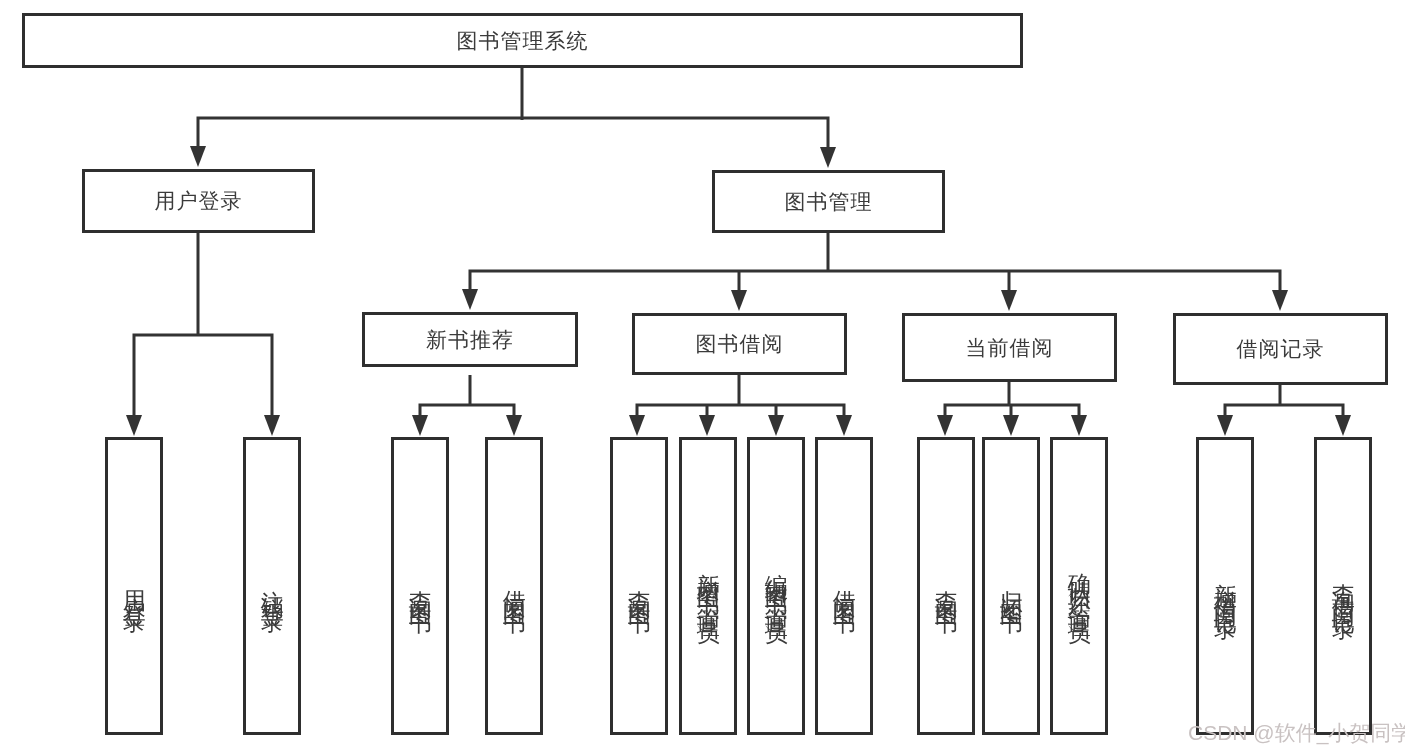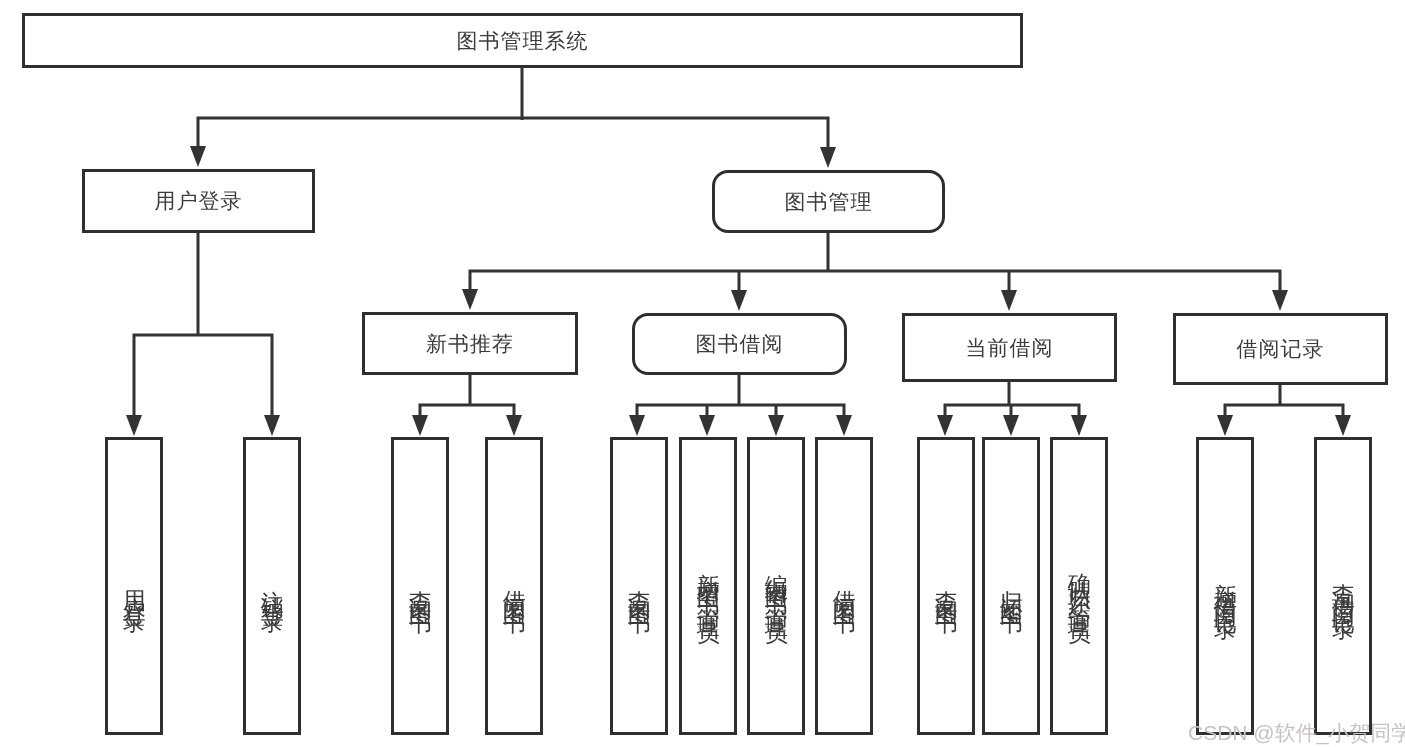--- a/index.html
+++ b/index.html
@@ -33,24 +33,24 @@
     text-orientation: mixed;
     font-size: 23px;
     letter-spacing: 7px;
     line-height: 1.1;
     padding: 4px 0;
   }
   
   .n-root   { left: 22px;   top: 13px;  width: 1001px; height: 55px; }
   
   .n-login  { left: 82px;   top: 169px; width: 233px;  height: 64px; }
-  .n-mgmt   { left: 712px;  top: 170px; width: 233px;  height: 63px; border-radius: 16px; }
+  .n-mgmt   { left: 712px;  top: 170px; width: 233px;  height: 63px; }
   
-  .n-newrec { left: 362px;  top: 312px; width: 216px;  height: 63px; }
-  .n-borrow { left: 632px;  top: 313px; width: 215px;  height: 62px; border-radius: 16px; }
+  .n-newrec { left: 362px;  top: 312px; width: 216px;  height: 55px; }
+  .n-borrow { left: 632px;  top: 313px; width: 215px;  height: 62px; }
   .n-current{ left: 902px;  top: 313px; width: 215px;  height: 69px; }
   .n-record { left: 1173px; top: 313px; width: 215px;  height: 72px; }
   
   .leaf { top: 437px; width: 58px; height: 298px; }
   .n-l-login   { left: 105px; }
   .n-l-logout  { left: 243px; }
   .n-l-nbq     { left: 391px; }
   .n-l-nbb     { left: 485px; }
   .n-l-bbq     { left: 610px; }
   .n-l-bba     { left: 679px; }

